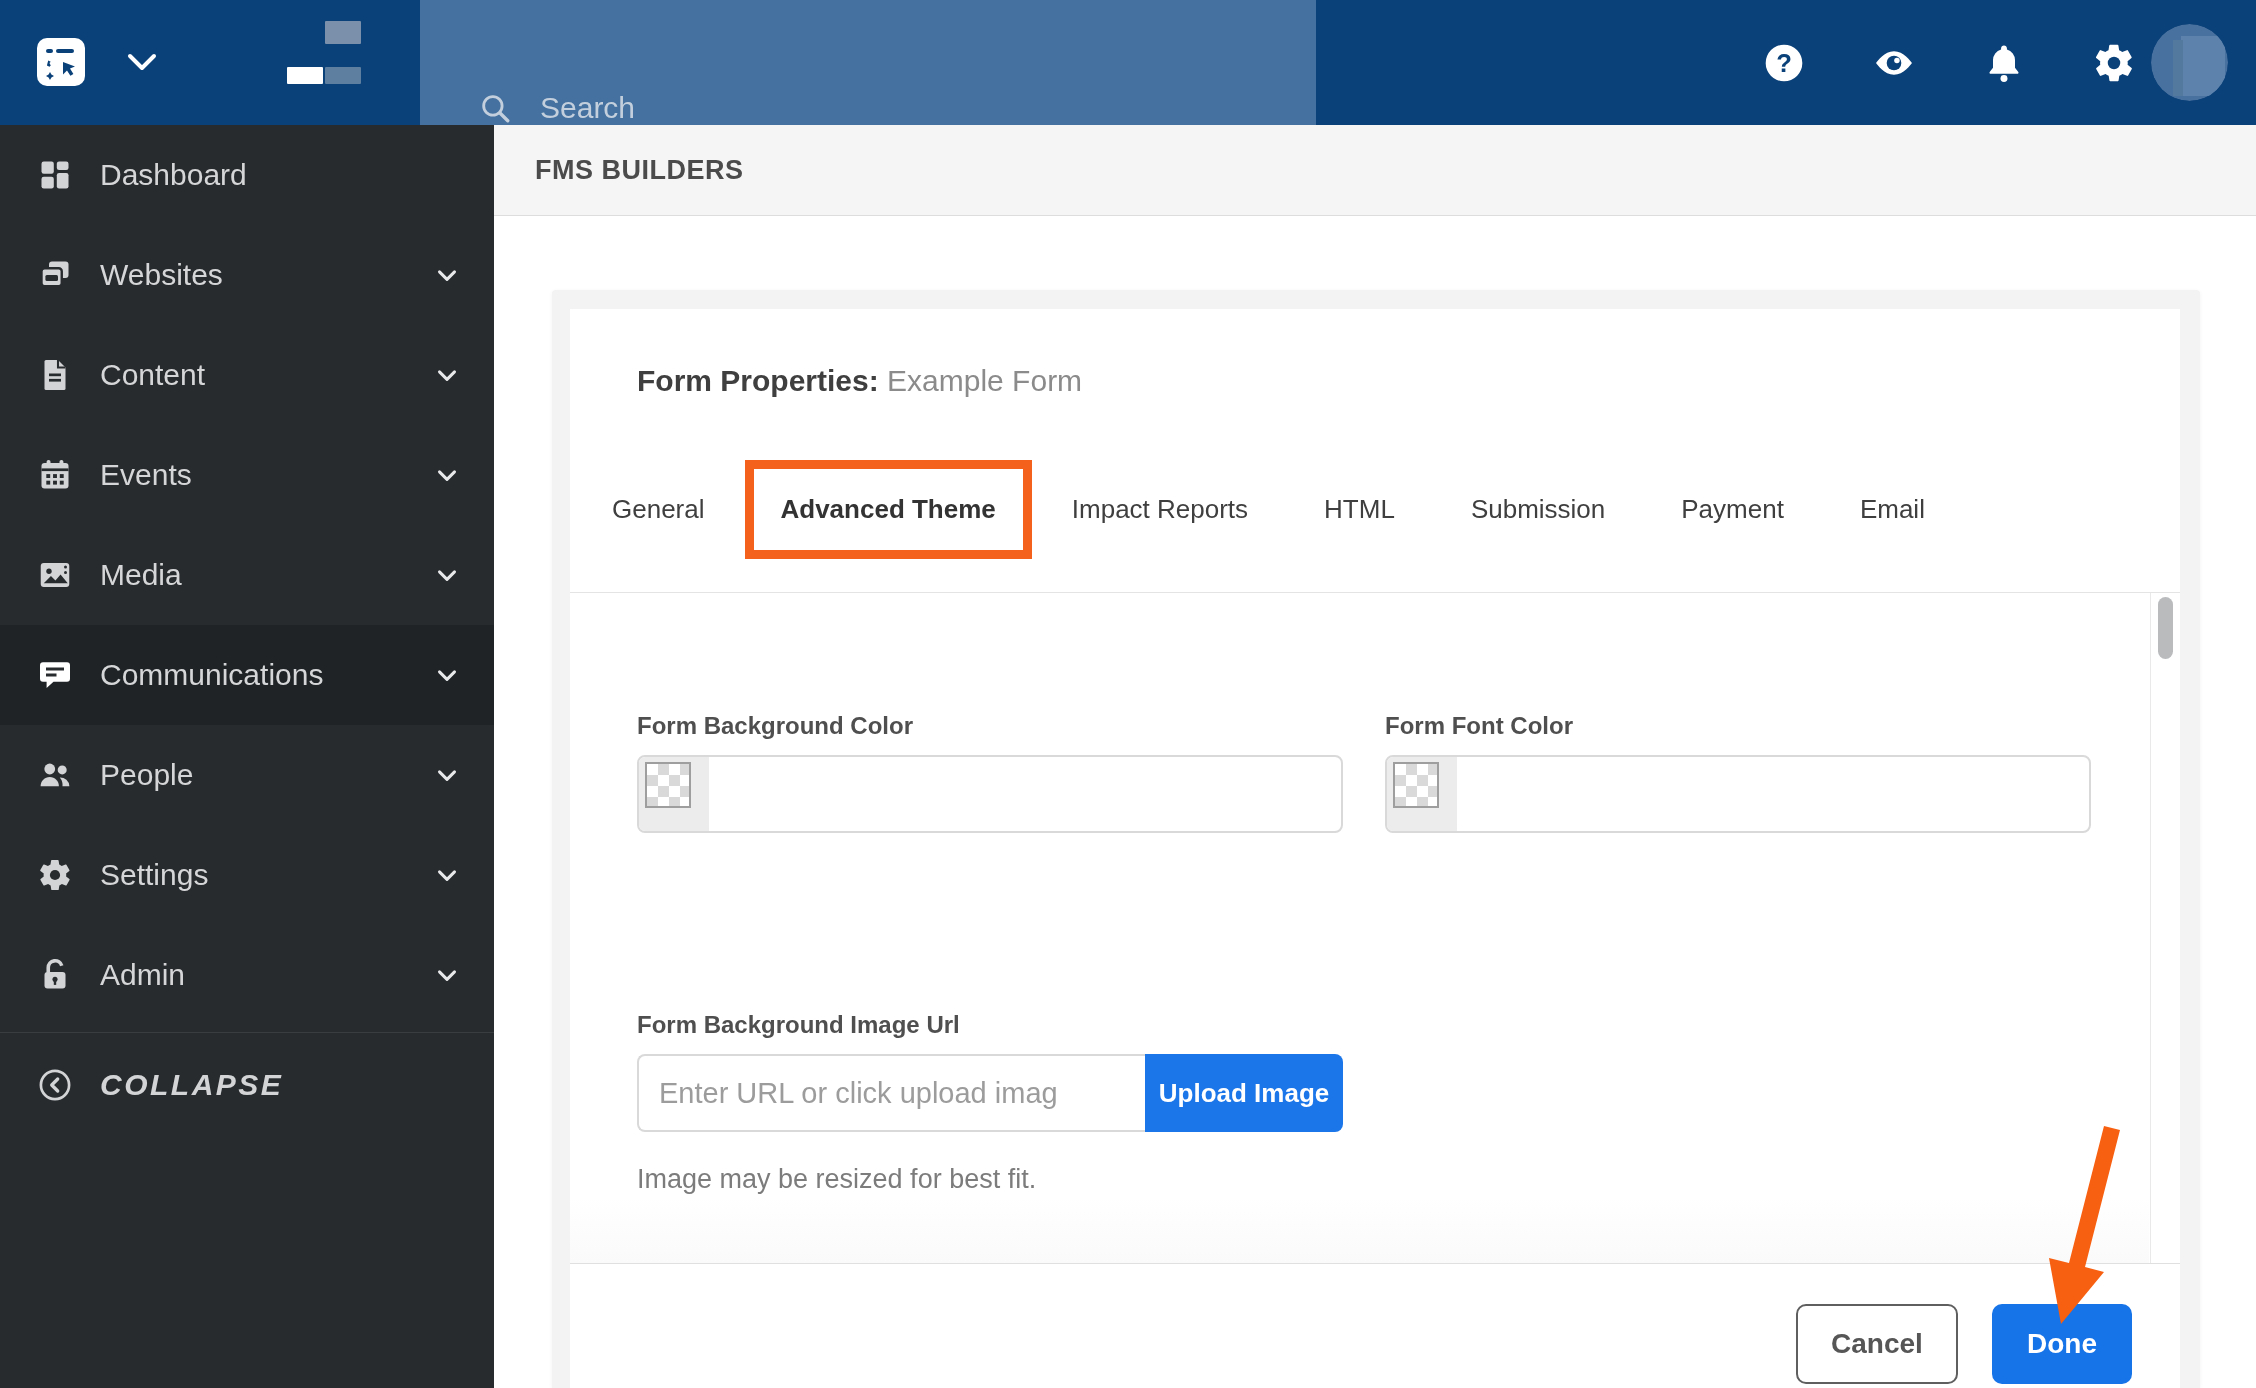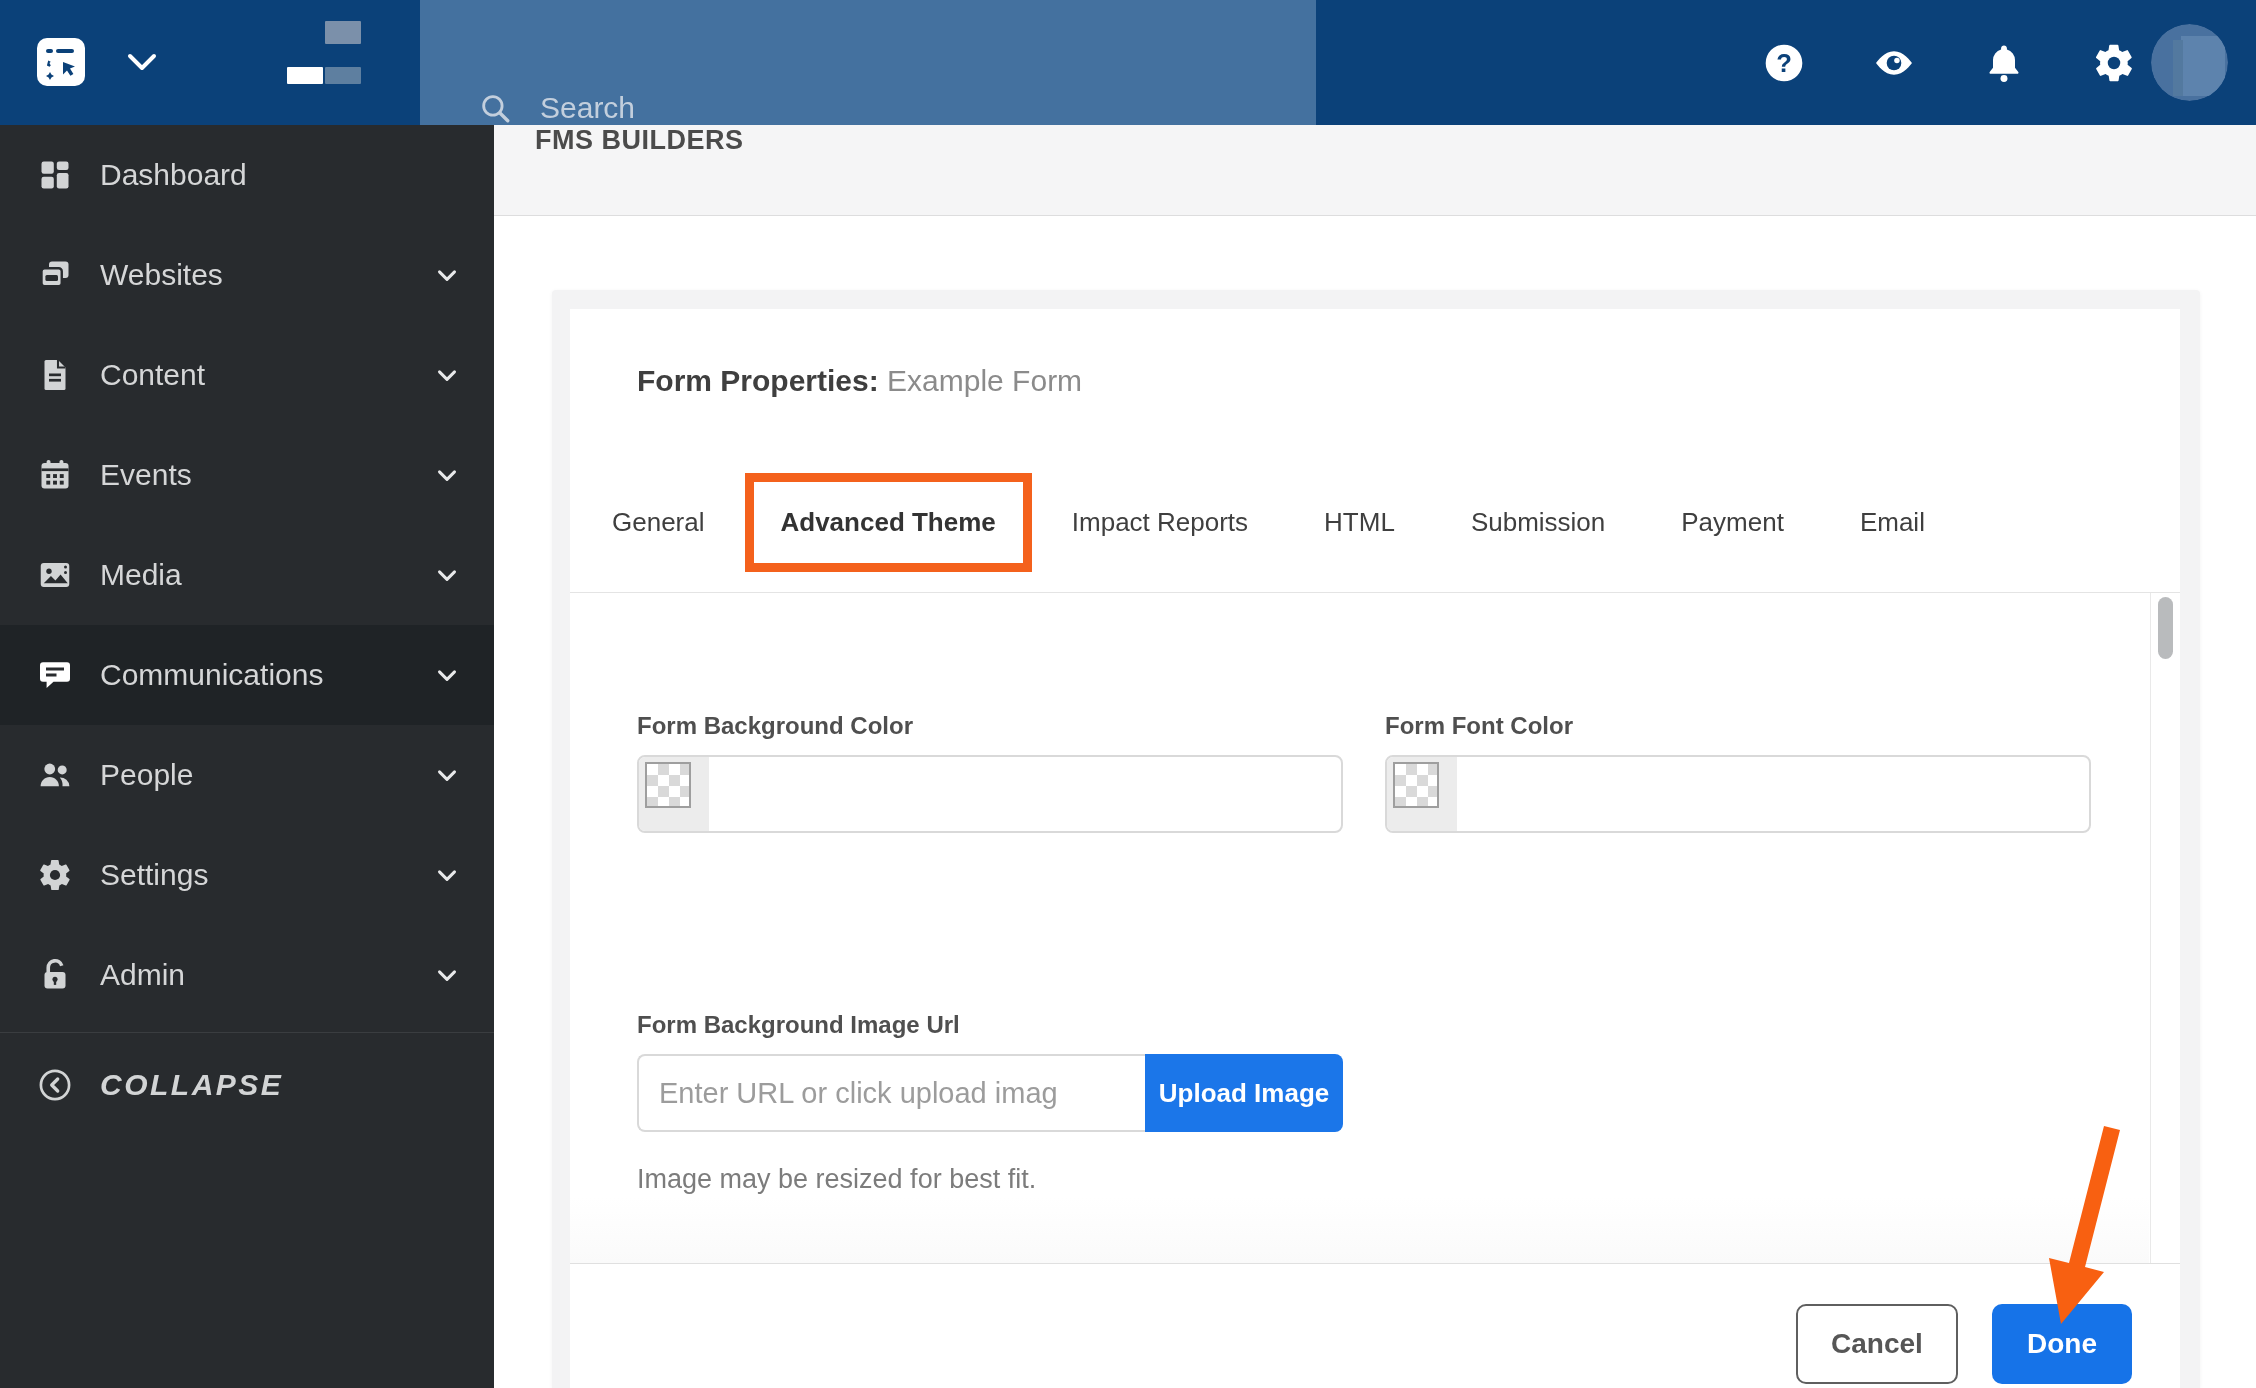--- a/index.html
+++ b/index.html
@@ -30,31 +30,31 @@
   .side-item.selected .icon { color:#ffffff; }
   .side-item .lbl { position:absolute; left:100px; font-size:30px; }
   .side-item .chev { position:absolute; left:432px; width:30px; height:30px; color:#e8e9ea; }
   #collapse-row { position:absolute; left:0; top:907px; width:494px; height:104px; border-top:1px solid #3a3d40;
                   display:flex; align-items:center; cursor:pointer; color:#d2d4d5; }
   #collapse-row .icon { position:absolute; left:37px; width:36px; height:36px; }
   #collapse-row .lbl { position:absolute; left:100px; font-size:30px; font-weight:bold; letter-spacing:2.5px;font-style:italic; }
 
   
   #fms-header { left:494px; top:125px; width:1762px; height:91px; background:#f5f5f6;
-                border-bottom:1px solid #ddddde; display:flex; }
+                border-bottom:1px solid #ddddde; display:flex; align-items:center; }
   #fms-title { margin-left:41px; font-size:27px; font-weight:800; color:#4b4b4b; letter-spacing:0.5px; }
   #content { left:494px; top:216px; width:1762px; height:1172px; background:#ffffff; }
 
   
   #modal-frame { left:552px; top:290px; width:1648px; height:1098px; background:#f3f3f4;
                  border-radius:4px 4px 0 0; box-shadow:0 1px 4px rgba(0,0,0,.05); }
   #card { left:570px; top:309px; width:1610px; height:1079px; background:#ffffff; }
   #modal-title { left:67px; top:55px; font-size:30px; color:#8b8b8b; }
   #modal-title b { color:#3f3f3f; font-weight:bold; }
-  #tabs { left:42px; top:185px; display:flex; gap:76px; font-size:26px; color:#3f3f3f; height:40px; align-items:center;margin-top:8px; }
+  #tabs { left:42px; top:185px; display:flex; gap:76px; font-size:26px; color:#3f3f3f; height:40px; align-items:flex-start; }
   .tab { position:relative; cursor:pointer; white-space:nowrap; }
   .tab.active { font-weight:bold; color:#333; }
   .tab-annotation { position:absolute; left:-36px; right:-36px; top:-34px; bottom:-34px;
                     border:9px solid #f4611c; pointer-events:none; }
   #tabs-divider { left:0; top:283px; width:1610px; height:1px; background:#e4e4e4; }
 
   .field-label { font-size:24px; font-weight:bold; color:#4f4f4f; }
   .color-input { height:78px; background:#fff; border:2px solid #d9d9d9; border-radius:8px; display:flex; cursor:text; }
   .color-addon { width:70px; height:100%; background:#ececec; border-radius:6px 0 0 6px; }
   .checker { width:46px; height:46px; margin:5px 0 0 6px; border:2px solid #9e9e9e; background-color:#fff;

